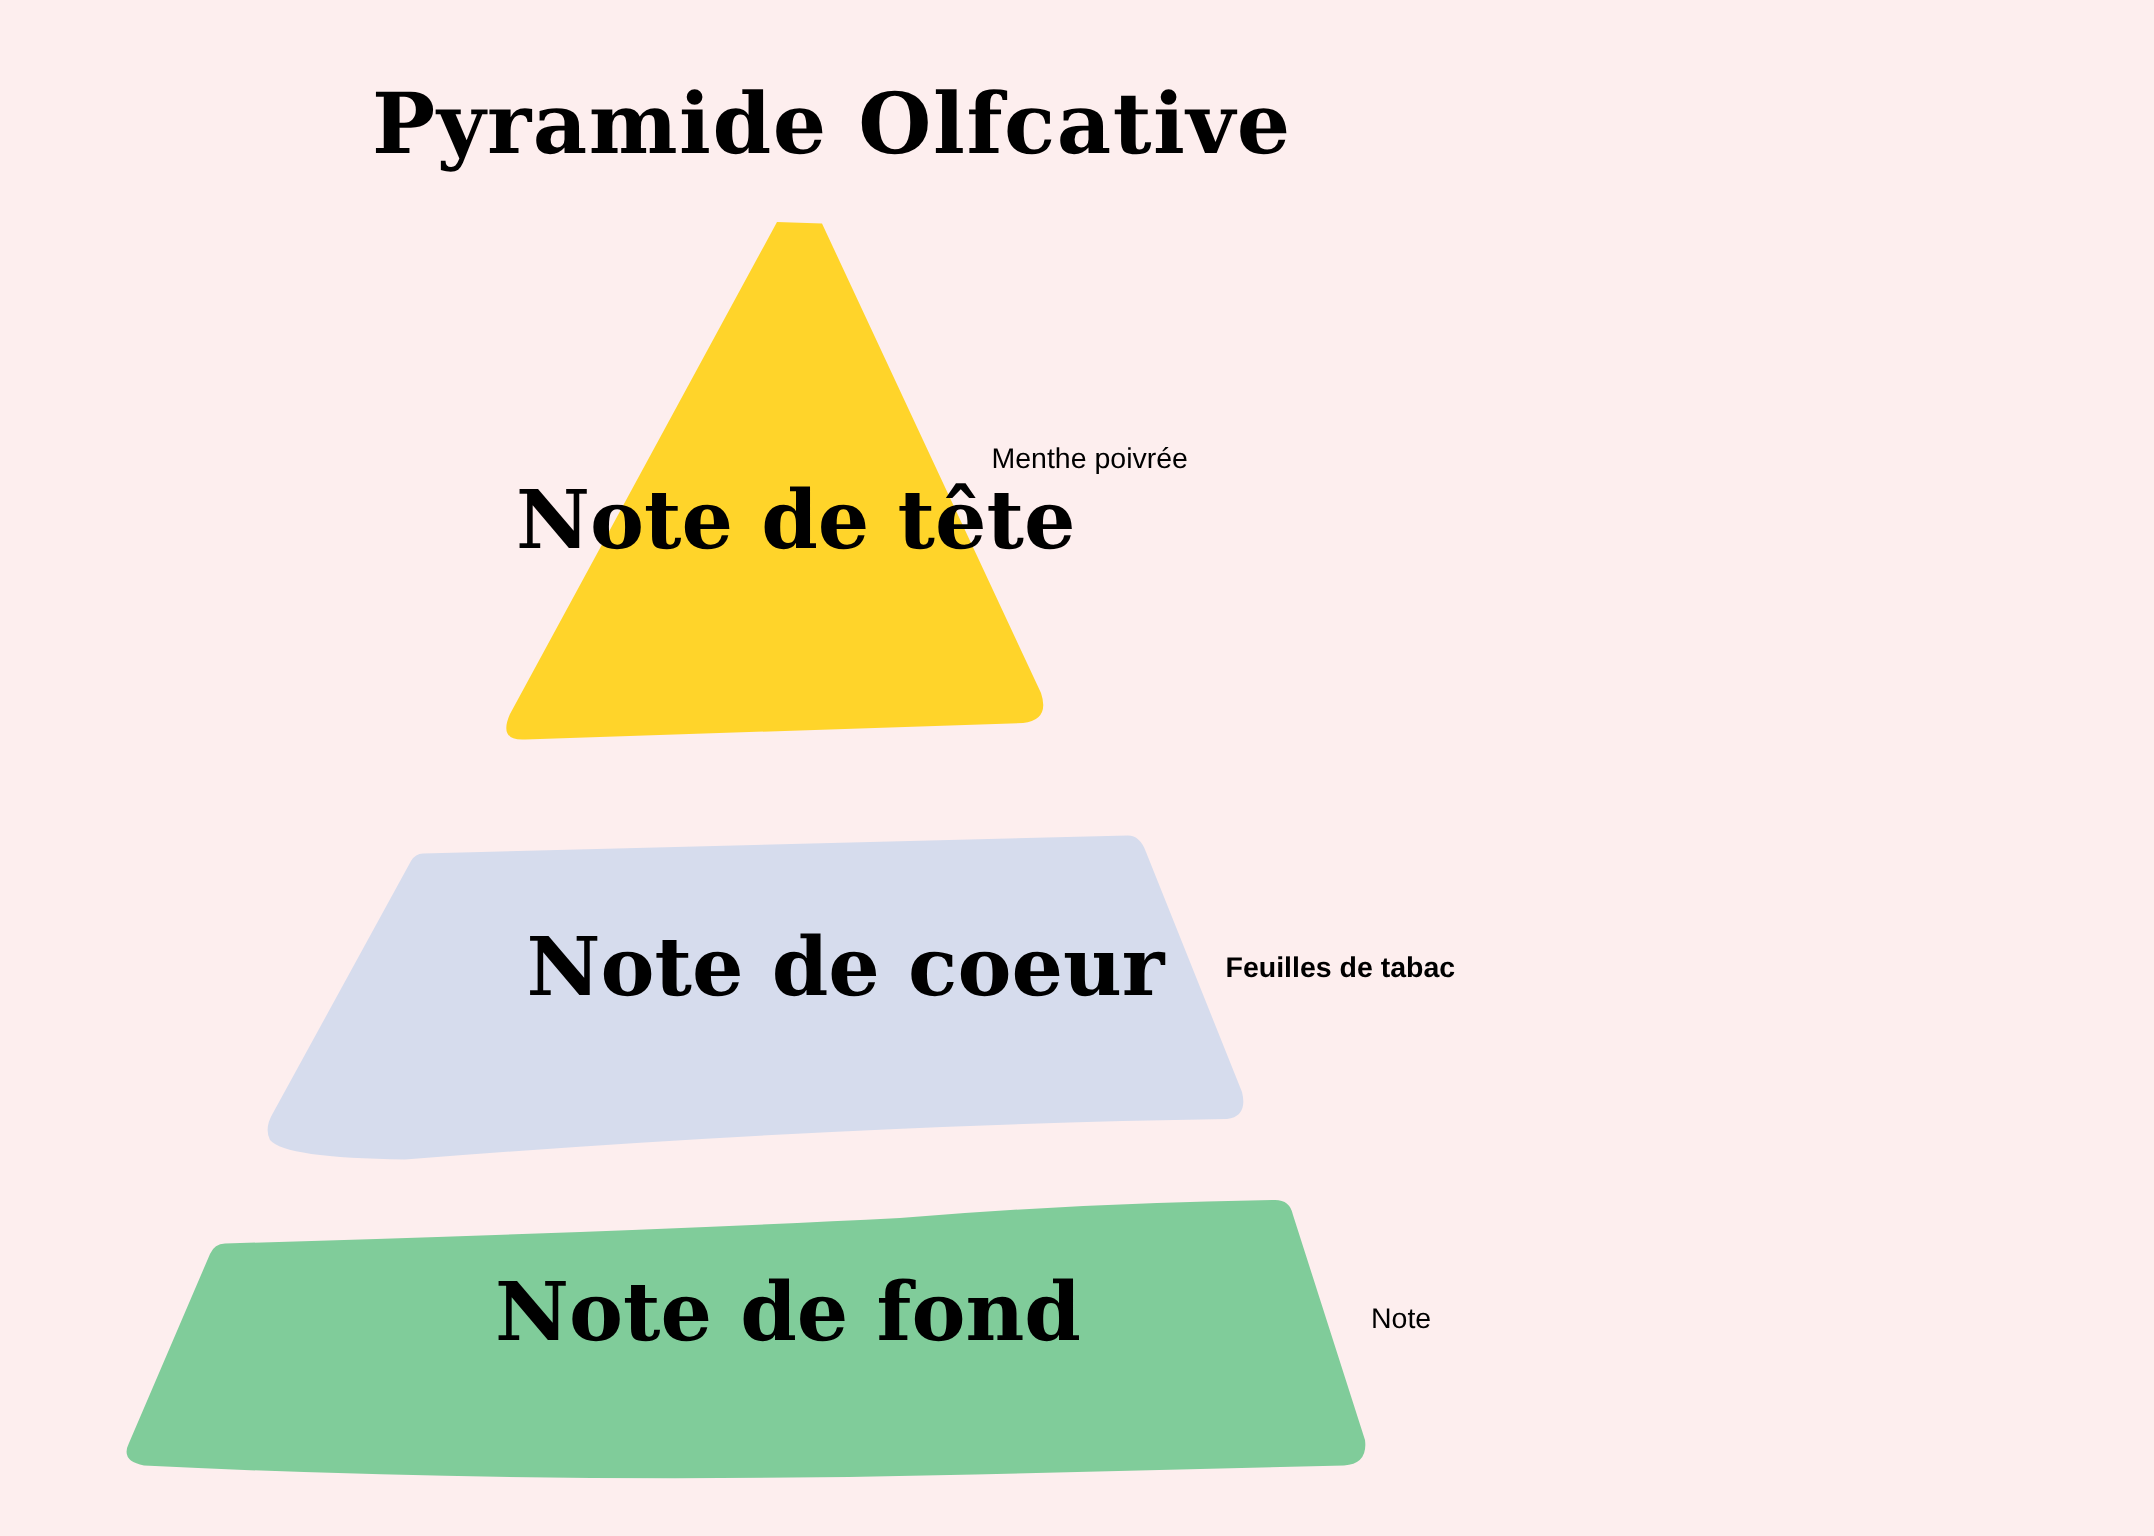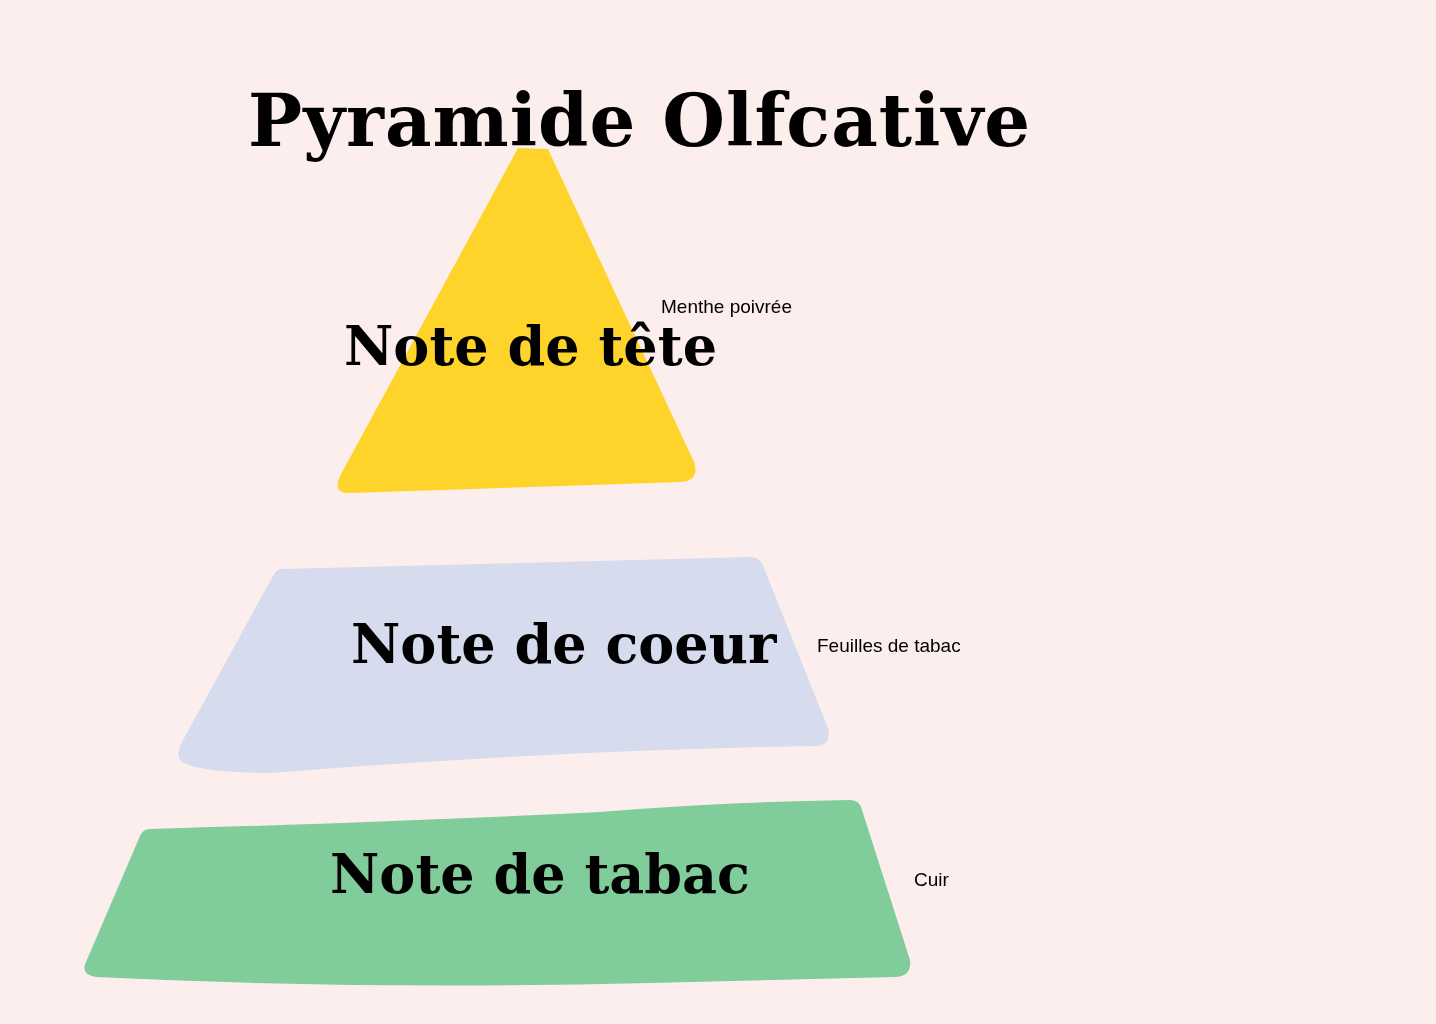--- a/index.html
+++ b/index.html
@@ -4,23 +4,22 @@
   <style>
     html, body { margin: 0; padding: 0; }
     body {
       width: 1436px; height: 1024px; overflow: hidden;
       background: #fdeeee; position: relative;
       font-family: "DejaVu Sans", sans-serif;
     }
     .title {
       position: absolute; left: 248px; top: 50px;
       font-family: "DejaVu Serif", serif; font-weight: bold;
-      font-size: 72px; color: #000; letter-spacing: 1px;
+      font-size: 56px; color: #000; letter-spacing: 1px;
       white-space: nowrap;
-      margin-top: 28px;
     }
     svg.shapes { position: absolute; left: 0; top: 0; }
     .tier-label {
       position: absolute; font-family: "DejaVu Serif", serif;
       font-weight: bold; font-size: 54px; color: #000; white-space: nowrap;
     }
     .note-text {
       position: absolute; font-family: "Liberation Sans", sans-serif;
       font-size: 19px; color: #000; white-space: nowrap;
     }
@@ -33,16 +32,16 @@
 <svg class="shapes" width="1436" height="1024">
   <path d="M518 148 L548 149 L694 462 Q700 480 682 482 L350 493 Q332 494 340 476 Z" fill="#ffd42a"></path>
   <path d="M282 569 L752 557 Q760 557 764 568 L828 728 Q832 744 818 746 Q560 750 270 773 Q190 772 180 760 Q176 752 182 742 L274 574 Q277 569 282 569 Z" fill="#d6dced"></path>
   <path d="M150 829 Q400 822 600 812 Q720 802 850 800 Q860 800 862 810 L910 960 Q912 976 896 977 L650 983 Q360 990 96 977 Q80 974 86 962 L140 836 Q143 829 150 829 Z" fill="#80cc9a"></path>
 </svg>
 
 <div class="tier-label" style="left:344px; top:314px;">Note de tête</div>
 <div class="note-text" style="left:661px; top:296px;">Menthe poivrée</div>
 
 <div class="tier-label" style="left:326px; top:612px;margin-left:25px;">Note de coeur</div>
-<div class="note-text" style="left:817px; top:635px;">Feuilles de tabac</div>
+<div class="note-text" style="left:817px; top:635px;font-weight:bold;">Feuilles de tabac</div>
 
-<div class="tier-label" style="left:330px; top:842px;">Note de tabac</div>
-<div class="note-text" style="left:914px; top:869px;">Cuir</div>
+<div class="tier-label" style="left:330px; top:842px;">Note de fond</div>
+<div class="note-text" style="left:914px; top:869px;">Note</div>
 
 </body></html>

